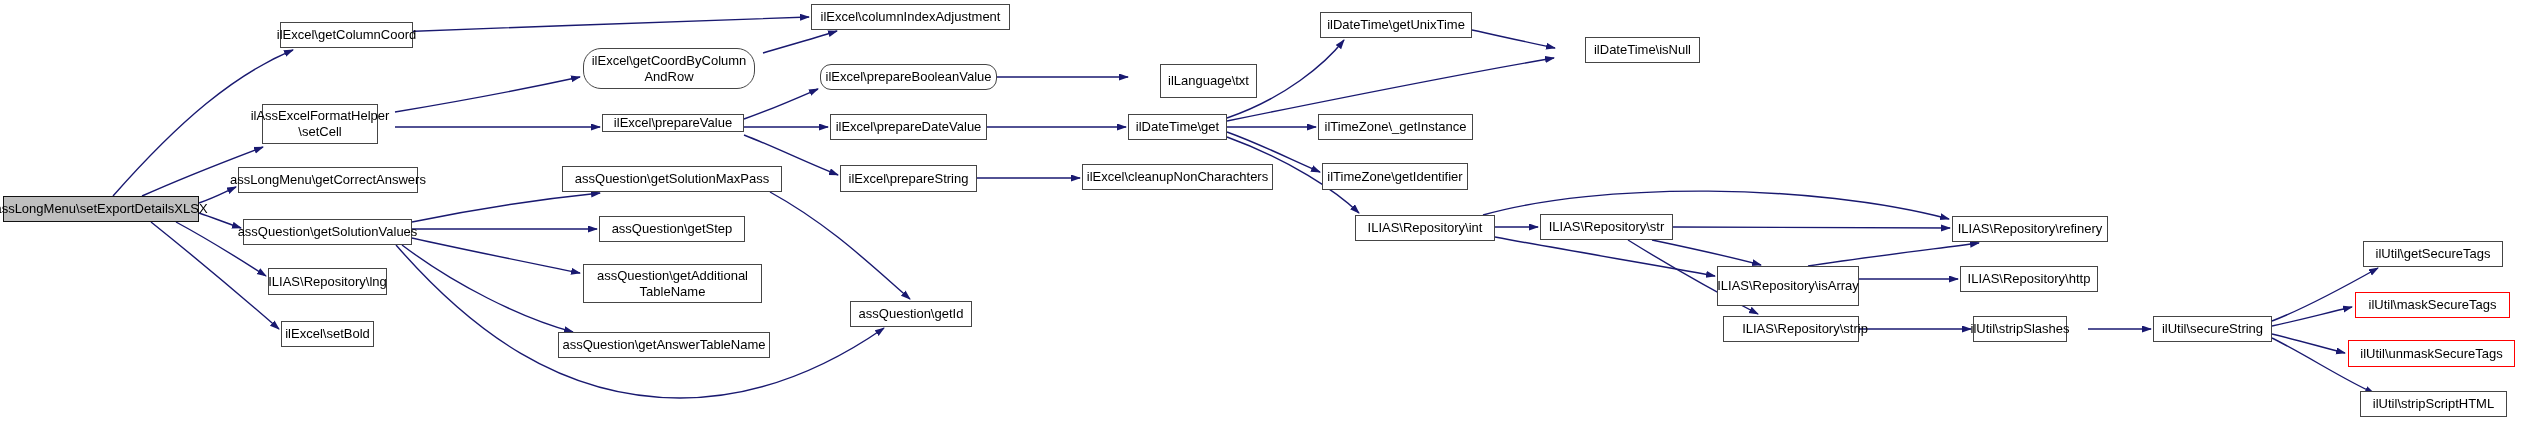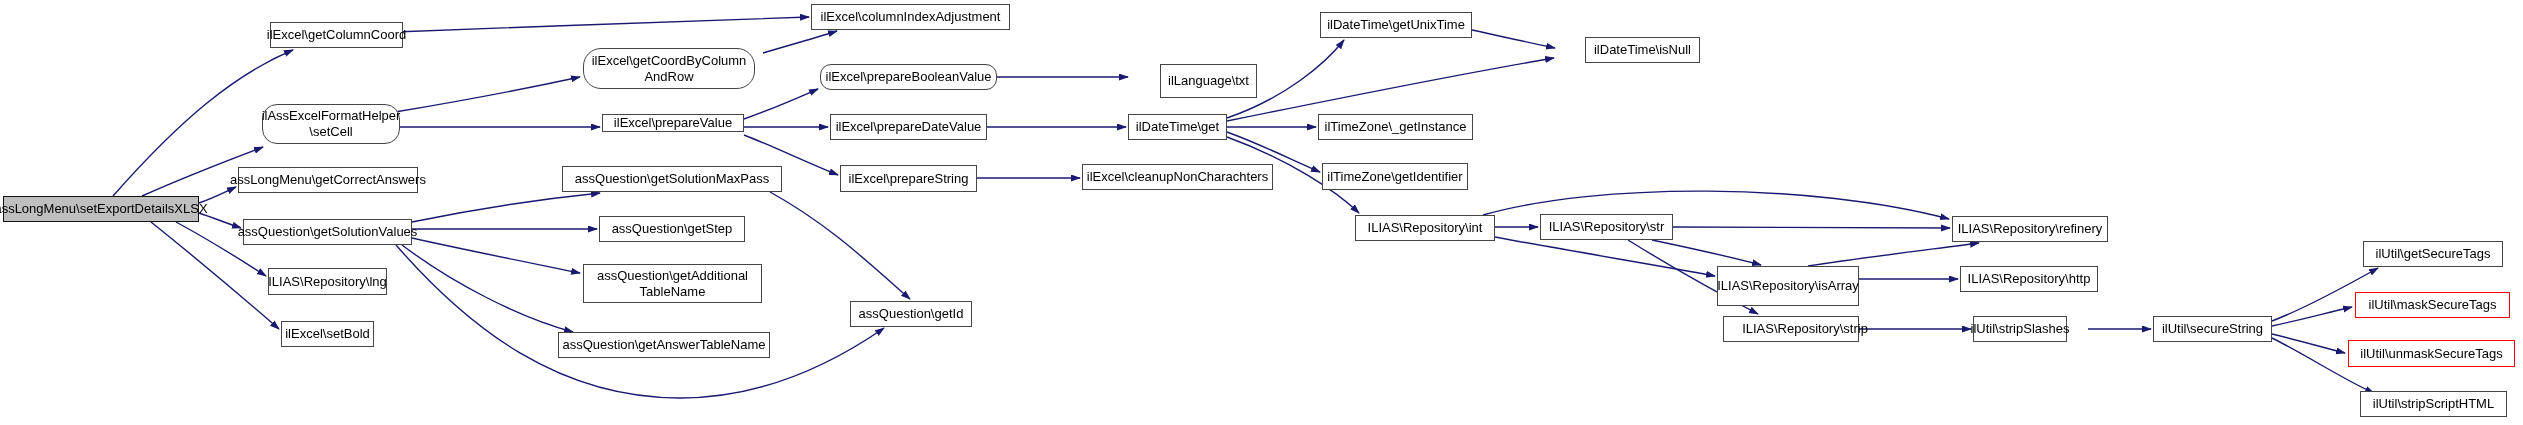--- a/index.html
+++ b/index.html
@@ -92,22 +92,22 @@
         <path d="M412,222 C475,209 542,199 600,193" fill="none" stroke="#191970" stroke-width="1.4" marker-end="url(#arrow)"></path>
         <path d="M412,229 L597,229" fill="none" stroke="#191970" stroke-width="1.4" marker-end="url(#arrow)"></path>
         <path d="M412,238 C470,251 526,262 580,273" fill="none" stroke="#191970" stroke-width="1.4" marker-end="url(#arrow)"></path>
         <path d="M402,245 C455,285 521,318 573,332" fill="none" stroke="#191970" stroke-width="1.4" marker-end="url(#arrow)"></path>
         <path d="M396,245 C470,330 560,398 680,398 C762,398 832,364 884,328" fill="none" stroke="#191970" stroke-width="1.4" marker-end="url(#arrow)"></path>
         <path d="M770,192 C830,225 872,266 910,299" fill="none" stroke="#191970" stroke-width="1.4" marker-end="url(#arrow)"></path>
       </g>
   </svg>
   <div id="nodes">
       <div class="node node--root" style="left: 3px; top: 196px; width: 196px; height: 26px;">assLongMenu\setExportDetailsXLSX</div>
-      <div class="node" style="left: 270px; top: 22px; width: 133px; height: 26px;">ilExcel\getColumnCoord</div>
-      <div class="node" style="left: 262px; top: 104px; width: 138px; height: 40px; border-radius: 15px;">ilAssExcelFormatHelper
+      <div class="node" style="left: 280px; top: 22px; width: 133px; height: 26px;">ilExcel\getColumnCoord</div>
+      <div class="node" style="left: 262px; top: 104px; width: 116px; height: 40px;">ilAssExcelFormatHelper
 \setCell</div>
       <div class="node" style="left: 238px; top: 167px; width: 180px; height: 26px;">assLongMenu\getCorrectAnswers</div>
       <div class="node" style="left: 243px; top: 219px; width: 169px; height: 26px;">assQuestion\getSolutionValues</div>
       <div class="node" style="left: 268px; top: 268px; width: 119px; height: 27px;">ILIAS\Repository\lng</div>
       <div class="node" style="left: 281px; top: 321px; width: 93px; height: 26px;">ilExcel\setBold</div>
       <div class="node" style="left: 583px; top: 48px; width: 172px; height: 41px; border-radius: 18px;">ilExcel\getCoordByColumn
 AndRow</div>
       <div class="node" style="left: 602px; top: 114px; width: 142px; height: 18px;">ilExcel\prepareValue</div>
       <div class="node" style="left: 562px; top: 166px; width: 220px; height: 26px;">assQuestion\getSolutionMaxPass</div>
       <div class="node" style="left: 599px; top: 216px; width: 146px; height: 26px;">assQuestion\getStep</div>

